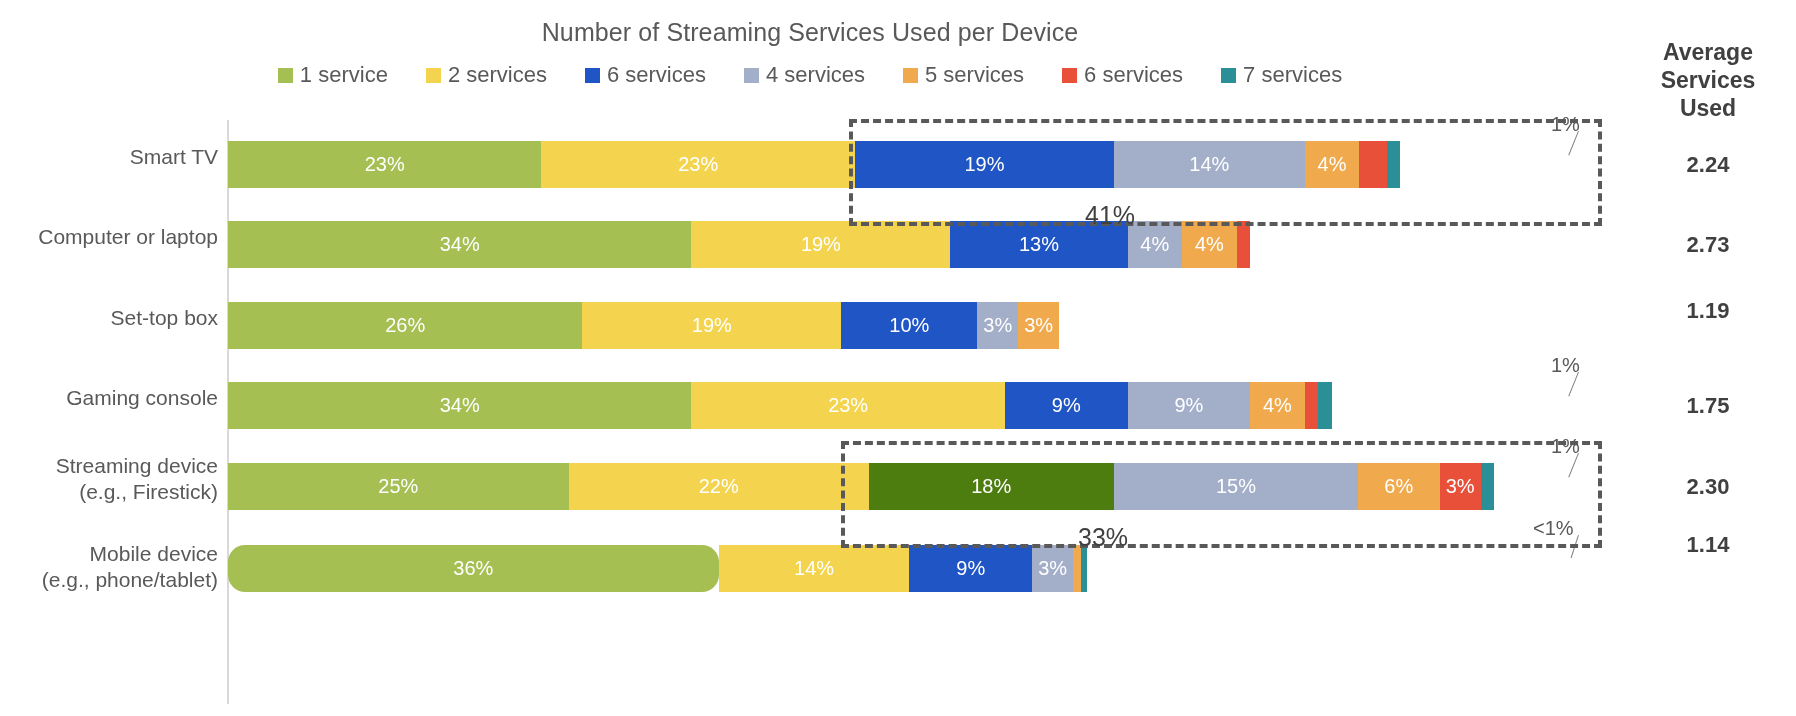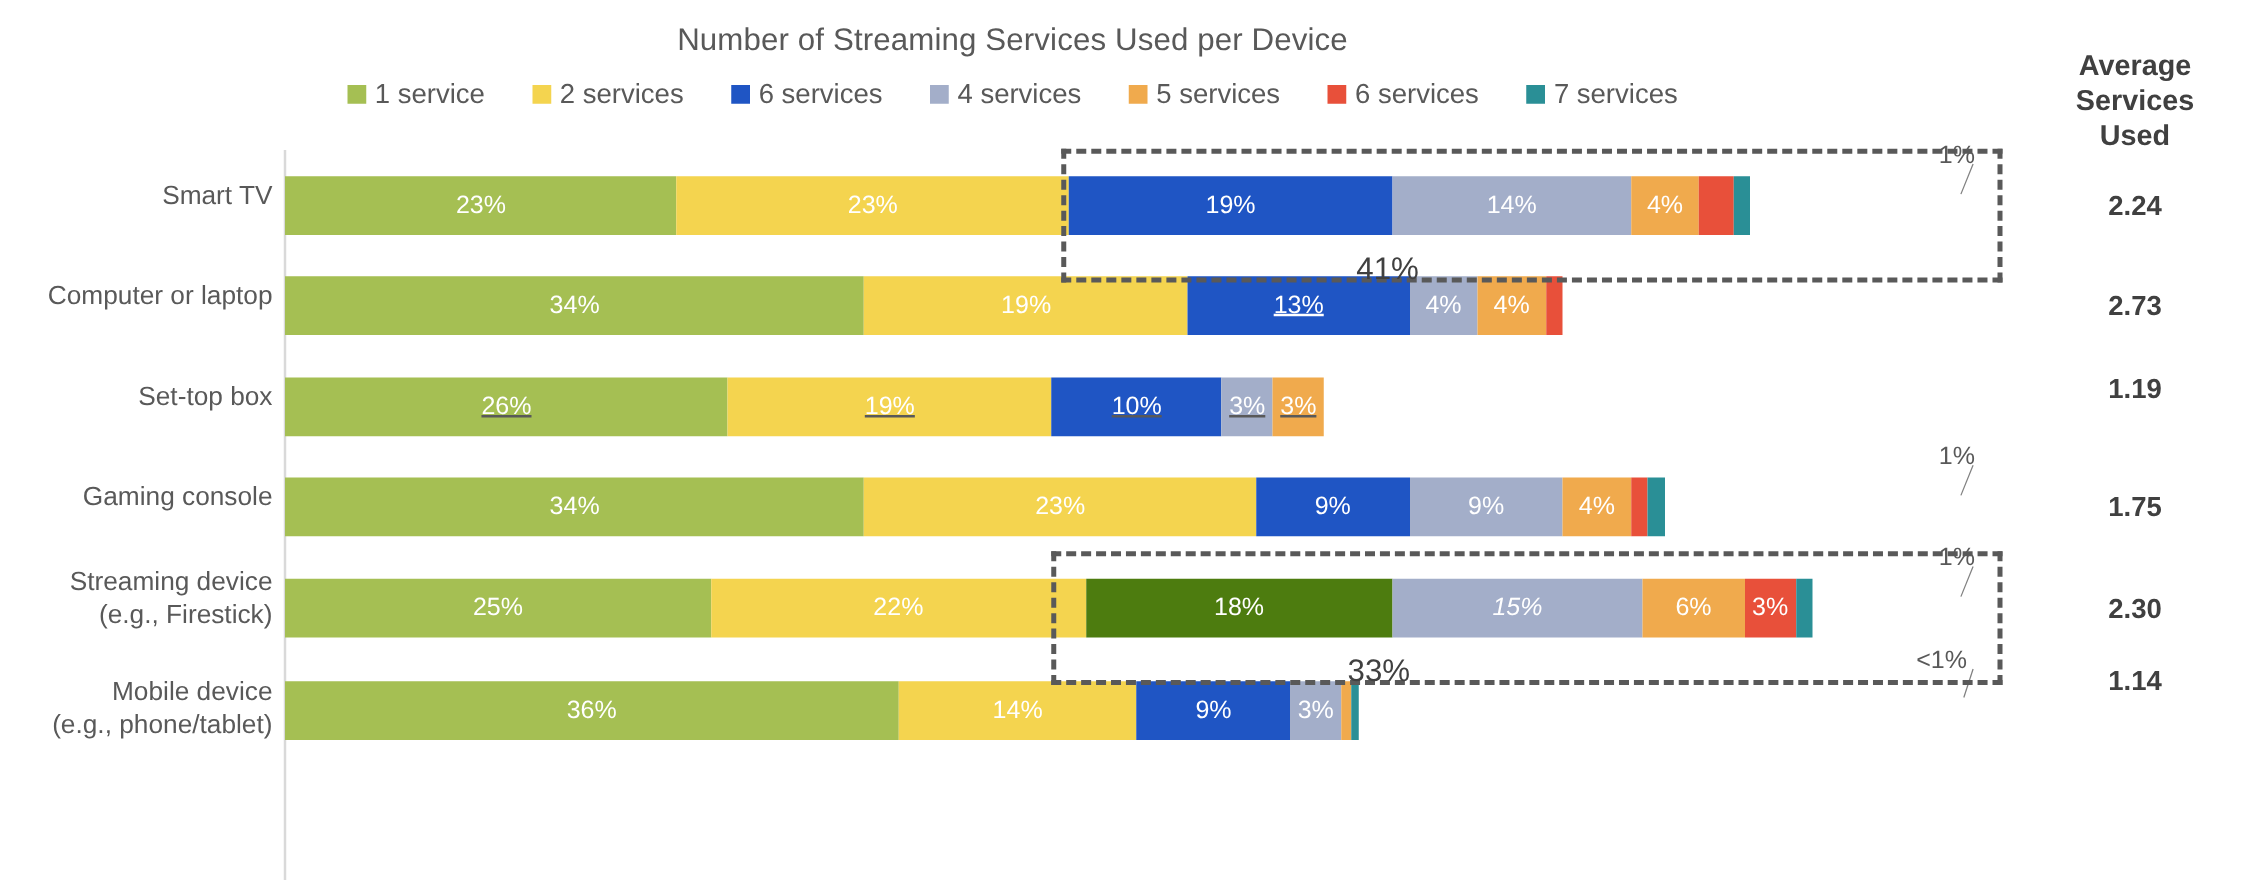--- a/index.html
+++ b/index.html
@@ -220,38 +220,38 @@
       <div class="row-label" style="top: 116px;">
         <div>Computer or laptop</div>
       </div>
       <div class="bar" style="top: 113px;">
         <div class="seg" style="width: 463.42px; background: rgb(165, 191, 83);">
           <span>34%</span>
         </div>
         <div class="seg" style="width: 258.97px; background: rgb(244, 212, 79);">
           <span>19%</span>
         </div>
-        <div class="seg" style="width: 177.19px; background: rgb(31, 85, 196); text-decoration: underline;">
+        <div class="seg" style="width: 177.19px; background: rgb(31, 85, 196);">
           <span>13%</span>
         </div>
         <div class="seg" style="width: 54.52px; background: rgb(163, 174, 201);">
           <span>4%</span>
         </div>
         <div class="seg" style="width: 54.52px; background: rgb(240, 170, 77);">
           <span>4%</span>
         </div>
         <div class="seg" style="width: 13.63px; background: rgb(232, 80, 58);"></div>
       </div>
       <div class="avg-val" style="top: 124px;">2.73</div>
     </div>
     <div class="row" style="top: 0px;">
       <div class="row-label" style="top: 197px;">
         <div>Set-top box</div>
       </div>
-      <div class="bar" style="top: 194px; text-decoration: underline;">
+      <div class="bar" style="top: 194px;">
         <div class="seg" style="width: 354.38px; background: rgb(165, 191, 83);">
           <span>26%</span>
         </div>
         <div class="seg" style="width: 258.97px; background: rgb(244, 212, 79);">
           <span>19%</span>
         </div>
         <div class="seg" style="width: 136px; background: rgb(31, 85, 196);">
           <span>10%</span>
         </div>
         <div class="seg" style="width: 40.89px; background: rgb(163, 174, 201);">
@@ -296,40 +296,40 @@
       <div class="bar" style="top: 355px;">
         <div class="seg" style="width: 340.75px; background: rgb(165, 191, 83);">
           <span>25%</span>
         </div>
         <div class="seg" style="width: 299.86px; background: rgb(244, 212, 79);">
           <span>22%</span>
         </div>
         <div class="seg" style="width: 245.34px; background: #4d7c0f;">
           <span>18%</span>
         </div>
-        <div class="seg" style="width: 200px; background: rgb(163, 174, 201); font-style: italic;">
+        <div class="seg" style="width: 244px; background: rgb(163, 174, 201);">
           <span>15%</span>
         </div>
         <div class="seg" style="width: 81.78px; background: rgb(240, 170, 77);">
           <span>6%</span>
         </div>
         <div class="seg" style="width: 40.89px; background: rgb(232, 80, 58);">
           <span>3%</span>
         </div>
         <div class="seg" style="width: 13.63px; background: rgb(42, 143, 150);"></div>
       </div>
       <div class="avg-val" style="top: 366px;">2.30</div>
     </div>
     <div class="row" style="top: 0px;">
       <div class="row-label" style="top: 433px;">
         <div>Mobile device</div>
         <div>(e.g., phone/tablet)</div>
       </div>
       <div class="bar" style="top: 437px;">
-        <div class="seg" style="width: 490.68px; background: rgb(165, 191, 83);">
+        <div class="seg" style="width: 490.68px; background: rgb(165, 191, 83); border-radius: 17px;">
           <span>36%</span>
         </div>
         <div class="seg" style="width: 190.82px; background: rgb(244, 212, 79);">
           <span>14%</span>
         </div>
         <div class="seg" style="width: 122.67px; background: rgb(31, 85, 196);">
           <span>9%</span>
         </div>
         <div class="seg" style="width: 40.89px; background: rgb(163, 174, 201);">
           <span>3%</span>

